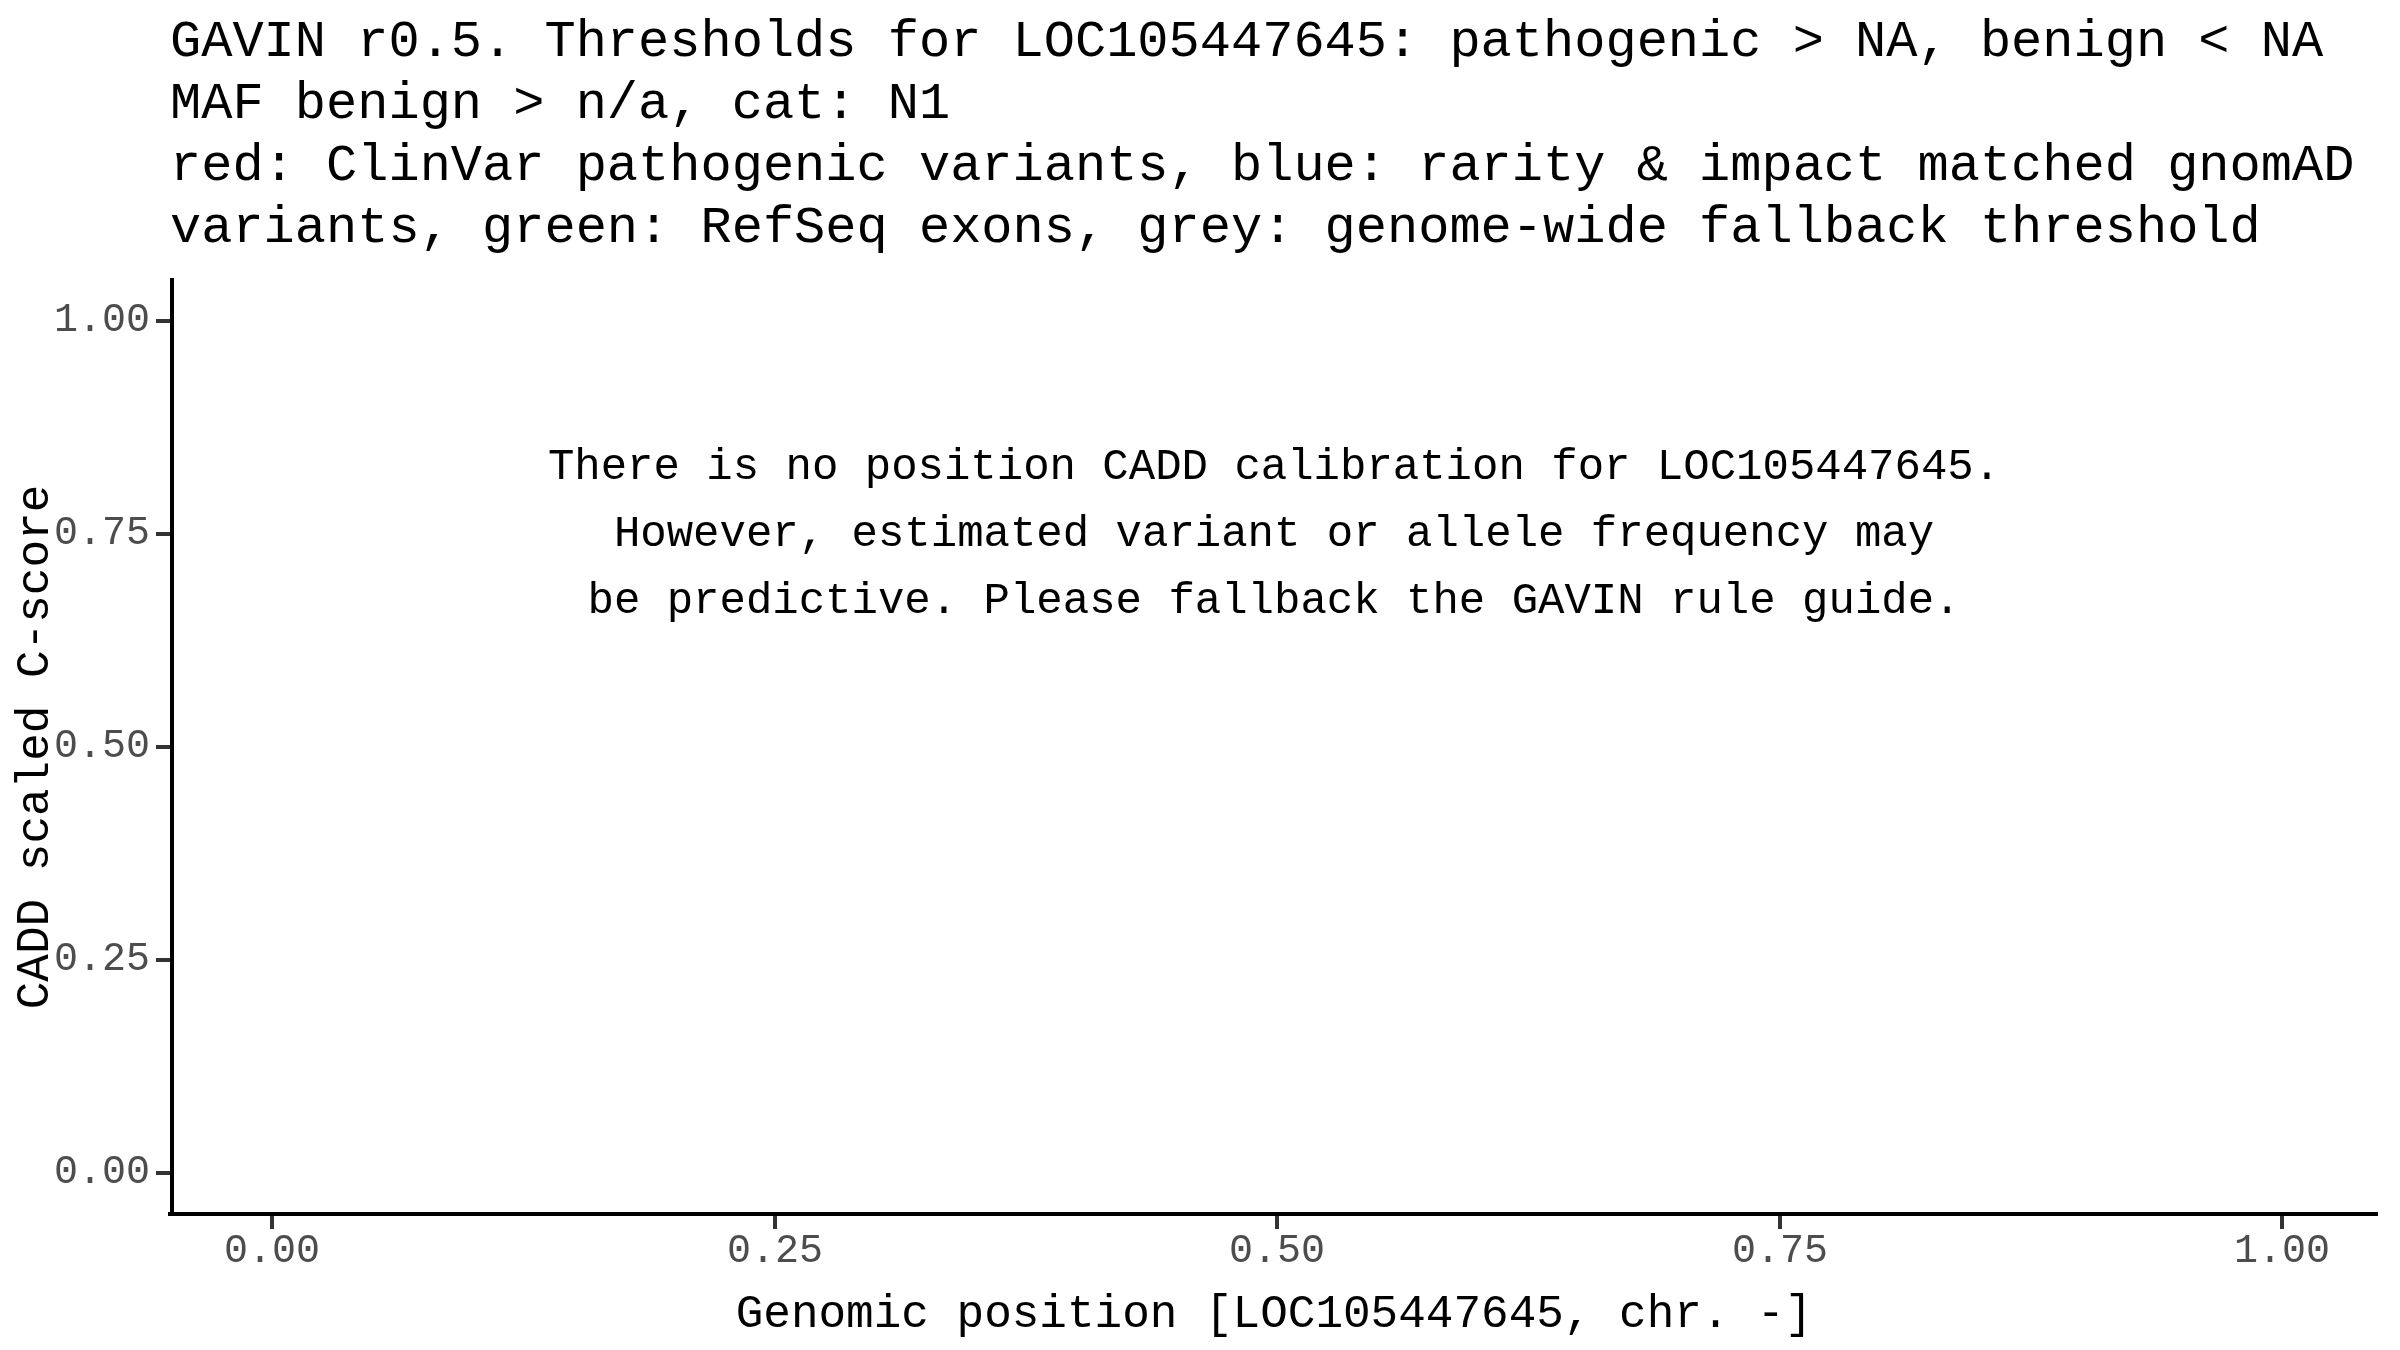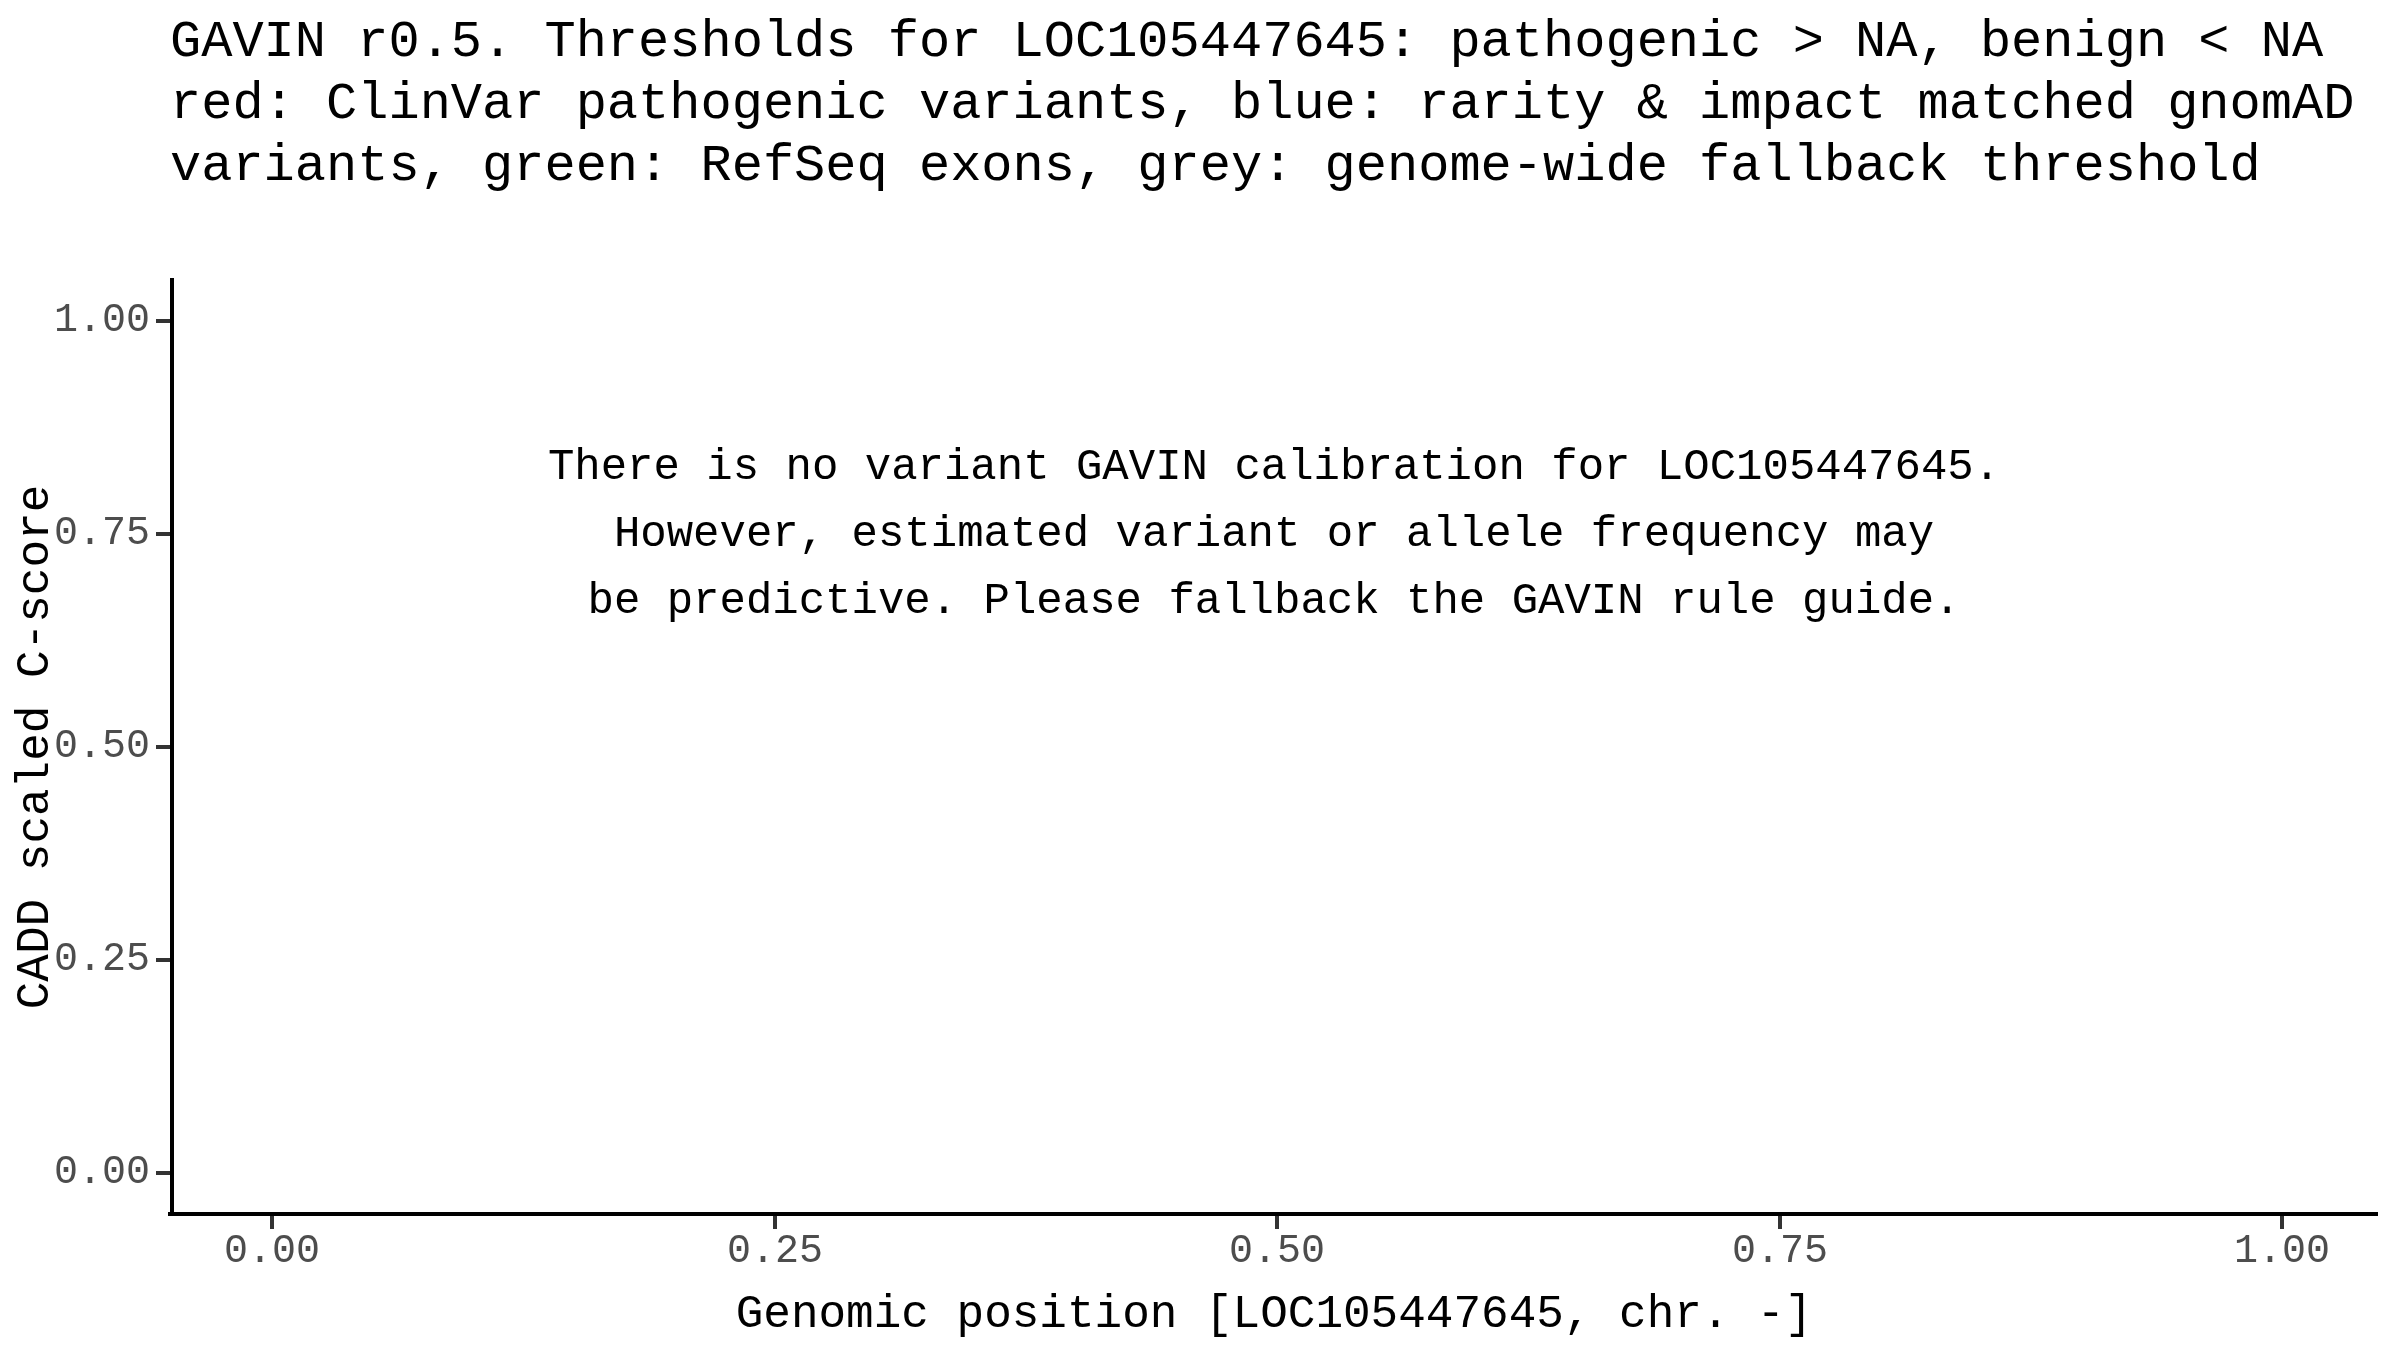--- a/index.html
+++ b/index.html
@@ -82,20 +82,21 @@
     color: #000000;
   }
 </style>
 </head>
 <body>
 
 <div class="figure">
 
   <div class="plot-title">
     <div>GAVIN r0.5. Thresholds for LOC105447645: pathogenic &gt; NA, benign &lt; NA</div>
+    <div>MAF benign &gt; n/a, cat: N1</div>
     <div>red: ClinVar pathogenic variants, blue: rarity &amp; impact matched gnomAD</div>
     <div>variants, green: RefSeq exons, grey: genome-wide fallback threshold</div>
   </div>
 
   <div class="y-axis-line" style="background:#000000;"></div>
   <div class="x-axis-line" style="background:#000000;"></div>
 
   <div class="ytick" style="top:319px; background:#333333;"></div>
   <div class="ytick" style="top:532px; background:#333333;"></div>
   <div class="ytick" style="top:745px; background:#333333;"></div>
@@ -117,18 +118,18 @@
   <div class="xtick-label" style="left:172px; color:#4d4d4d;">0.00</div>
   <div class="xtick-label" style="left:675px; color:#4d4d4d;">0.25</div>
   <div class="xtick-label" style="left:1177px; color:#4d4d4d;">0.50</div>
   <div class="xtick-label" style="left:1680px; color:#4d4d4d;">0.75</div>
   <div class="xtick-label" style="left:2182px; color:#4d4d4d;">1.00</div>
 
   <div class="y-axis-title">CADD scaled C-score</div>
   <div class="x-axis-title">Genomic position [LOC105447645, chr. -]</div>
 
   <div class="annotation">
-    <div>There is no variant GAVIN calibration for LOC105447645.</div>
+    <div>There is no position CADD calibration for LOC105447645.</div>
     <div>However, estimated variant or allele frequency may</div>
     <div>be predictive. Please fallback the GAVIN rule guide.</div>
   </div>
 
 </div>
 
 </body></html>

